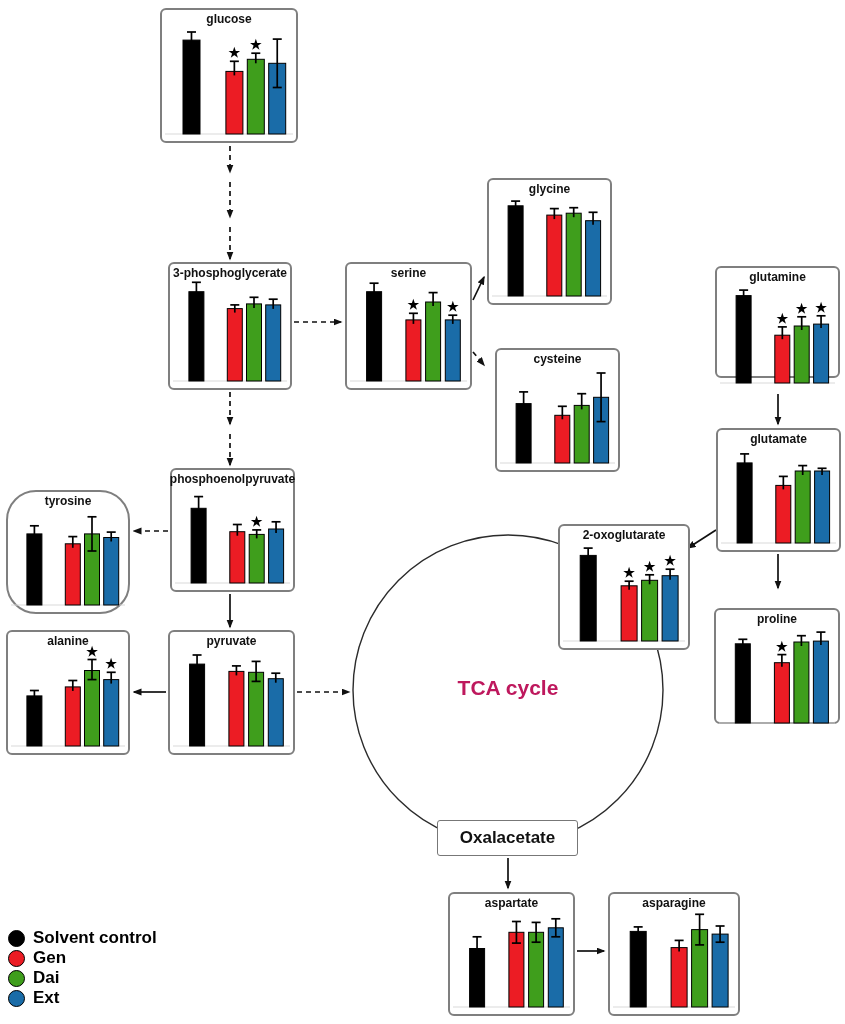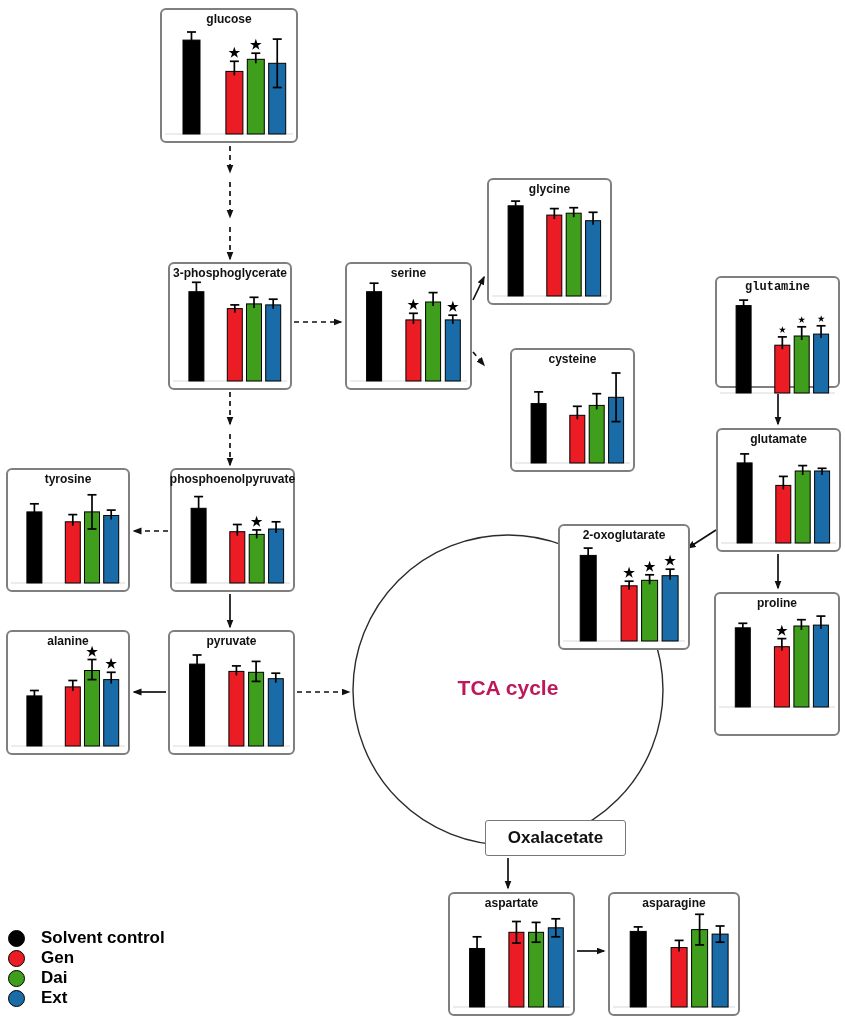--- a/index.html
+++ b/index.html
@@ -11,21 +11,21 @@
   .mbox-title{position:absolute;top:2px;left:50%;transform:translateX(-50%);
               white-space:nowrap;font-size:12px;font-weight:bold;color:#111;z-index:3;}
   .mbox svg{position:absolute;left:0;top:0;}
   #tca-label{position:absolute;z-index:1;font-size:21px;font-weight:bold;color:#be185d;
              text-align:center;width:180px;}
   #oxalacetate-box{position:absolute;background:#ffffff;border:1.5px solid #777;
                    border-radius:3px;box-sizing:border-box;z-index:2;
                    display:flex;align-items:center;justify-content:center;
                    font-size:17px;font-weight:bold;color:#111;}
   #legend{position:absolute;left:8px;top:928px;z-index:2;}
-  .legend-row{display:flex;align-items:center;height:20px;margin-bottom:0px;gap:8px;}
+  .legend-row{display:flex;align-items:center;height:20px;margin-bottom:0px;}
   .legend-swatch{width:15px;height:15px;border-radius:50%;border:1px solid #000;
                  margin-right:8px;flex:0 0 auto;}
   .legend-label{font-size:17px;font-weight:bold;color:#000;white-space:nowrap;}
 </style>
 </head>
 <body>
 
 <div id="canvas">
   <svg id="arrow-layer" width="845" height="1024" viewBox="0 0 845 1024">
     <defs>
@@ -50,21 +50,21 @@
         <line x1="778" y1="394" x2="778" y2="424" stroke="#111" stroke-width="1.7" marker-end="url(#ah)"></line>
         <line x1="778" y1="554" x2="778" y2="588" stroke="#111" stroke-width="1.7" marker-end="url(#ah)"></line>
         <line x1="716" y1="530" x2="688" y2="548" stroke="#111" stroke-width="1.7" marker-end="url(#ah)"></line>
         <line x1="508" y1="858" x2="508" y2="888" stroke="#111" stroke-width="1.7" marker-end="url(#ah)"></line>
         <line x1="577" y1="951" x2="604" y2="951" stroke="#111" stroke-width="1.7" marker-end="url(#ah)"></line>
       </g>
   </svg>
 
   <div id="tca-label" style="left: 418px; top: 676px;">TCA cycle</div>
 
-  <div id="oxalacetate-box" style="left: 437px; top: 820px; width: 141px; height: 36px; margin-left: 48px;">
+  <div id="oxalacetate-box" style="left: 437px; top: 820px; width: 141px; height: 36px;">
     <span>Oxalacetate</span>
   </div>
 
   <div id="boxes-root">
       <div class="mbox" style="left: 160px; top: 8px; width: 138px; height: 135px;">
         <div class="mbox-title">glucose</div>
         <svg width="134" height="131" viewBox="0 0 134 131">
           <line x1="3" y1="124" x2="131" y2="124" stroke="#d9d9d9" stroke-width="1"></line>
           <rect x="21.0" y="30.1" width="17" height="93.9" fill="#000000" stroke="#000" stroke-width="1"></rect>
           <line x1="29.48" y1="22.0" x2="29.48" y2="34.1" stroke="#000" stroke-width="1.7"></line>
@@ -132,40 +132,40 @@
           <line x1="65.34" y1="28.6" x2="65.34" y2="39.1" stroke="#000" stroke-width="1.7"></line>
           <line x1="60.84" y1="28.6" x2="69.84" y2="28.6" stroke="#000" stroke-width="1.7"></line>
           <rect x="77.2" y="33.2" width="15" height="82.8" fill="#3f9e1c" stroke="#000" stroke-width="1"></rect>
           <line x1="84.69999999999999" y1="27.7" x2="84.69999999999999" y2="37.2" stroke="#000" stroke-width="1.7"></line>
           <line x1="80.19999999999999" y1="27.7" x2="89.19999999999999" y2="27.7" stroke="#000" stroke-width="1.7"></line>
           <rect x="96.6" y="40.7" width="15" height="75.3" fill="#1a6ca8" stroke="#000" stroke-width="1"></rect>
           <line x1="104.06" y1="32.3" x2="104.06" y2="44.7" stroke="#000" stroke-width="1.7"></line>
           <line x1="99.56" y1="32.3" x2="108.56" y2="32.3" stroke="#000" stroke-width="1.7"></line>
         </svg>
       </div>
-      <div class="mbox" style="left: 510px; top: 348px; width: 125px; height: 124px;">
+      <div class="mbox" style="left: 495px; top: 348px; width: 125px; height: 124px;">
         <div class="mbox-title">cysteine</div>
         <svg width="121" height="120" viewBox="0 0 121 120">
           <line x1="3" y1="113" x2="118" y2="113" stroke="#d9d9d9" stroke-width="1"></line>
           <rect x="19.1" y="53.6" width="15" height="59.4" fill="#000000" stroke="#000" stroke-width="1"></rect>
           <line x1="26.62" y1="41.9" x2="26.62" y2="57.6" stroke="#000" stroke-width="1.7"></line>
           <line x1="22.12" y1="41.9" x2="31.12" y2="41.9" stroke="#000" stroke-width="1.7"></line>
           <rect x="57.8" y="65.3" width="15" height="47.7" fill="#ec1c24" stroke="#000" stroke-width="1"></rect>
           <line x1="65.34" y1="56.3" x2="65.34" y2="69.3" stroke="#000" stroke-width="1.7"></line>
           <line x1="60.84" y1="56.3" x2="69.84" y2="56.3" stroke="#000" stroke-width="1.7"></line>
           <rect x="77.2" y="55.4" width="15" height="57.6" fill="#3f9e1c" stroke="#000" stroke-width="1"></rect>
           <line x1="84.69999999999999" y1="43.7" x2="84.69999999999999" y2="59.4" stroke="#000" stroke-width="1.7"></line>
           <line x1="80.19999999999999" y1="43.7" x2="89.19999999999999" y2="43.7" stroke="#000" stroke-width="1.7"></line>
           <rect x="96.6" y="47.3" width="15" height="65.7" fill="#1a6ca8" stroke="#000" stroke-width="1"></rect>
           <line x1="104.06" y1="23.0" x2="104.06" y2="71.6" stroke="#000" stroke-width="1.7"></line>
           <line x1="99.56" y1="23.0" x2="108.56" y2="23.0" stroke="#000" stroke-width="1.7"></line>
           <line x1="99.56" y1="71.6" x2="108.56" y2="71.6" stroke="#000" stroke-width="1.7"></line>
         </svg>
       </div>
-      <div class="mbox" style="left: 715px; top: 276px; width: 125px; height: 112px; font-family: Liberation Mono, monospace;">
+      <div class="mbox" style="left: 715px; top: 266px; width: 125px; height: 112px;">
         <div class="mbox-title">glutamine</div>
         <svg width="121" height="122" viewBox="0 0 121 122">
           <line x1="3" y1="115" x2="118" y2="115" stroke="#d9d9d9" stroke-width="1"></line>
           <rect x="19.1" y="27.6" width="15" height="87.4" fill="#000000" stroke="#000" stroke-width="1"></rect>
           <line x1="26.62" y1="22.1" x2="26.62" y2="31.6" stroke="#000" stroke-width="1.7"></line>
           <line x1="22.12" y1="22.1" x2="31.12" y2="22.1" stroke="#000" stroke-width="1.7"></line>
           <rect x="57.8" y="67.2" width="15" height="47.8" fill="#ec1c24" stroke="#000" stroke-width="1"></rect>
           <line x1="65.34" y1="58.9" x2="65.34" y2="71.2" stroke="#000" stroke-width="1.7"></line>
           <line x1="60.84" y1="58.9" x2="69.84" y2="58.9" stroke="#000" stroke-width="1.7"></line>
           <text x="65.34" y="54.9" text-anchor="middle" font-size="13" font-weight="bold" fill="#000">★</text>
@@ -190,21 +190,21 @@
           <line x1="65.34" y1="46.4" x2="65.34" y2="59.4" stroke="#000" stroke-width="1.7"></line>
           <line x1="60.84" y1="46.4" x2="69.84" y2="46.4" stroke="#000" stroke-width="1.7"></line>
           <rect x="77.2" y="41.0" width="15" height="72.0" fill="#3f9e1c" stroke="#000" stroke-width="1"></rect>
           <line x1="84.69999999999999" y1="35.6" x2="84.69999999999999" y2="45.0" stroke="#000" stroke-width="1.7"></line>
           <line x1="80.19999999999999" y1="35.6" x2="89.19999999999999" y2="35.6" stroke="#000" stroke-width="1.7"></line>
           <rect x="96.6" y="41.0" width="15" height="72.0" fill="#1a6ca8" stroke="#000" stroke-width="1"></rect>
           <line x1="104.06" y1="38.3" x2="104.06" y2="45.0" stroke="#000" stroke-width="1.7"></line>
           <line x1="99.56" y1="38.3" x2="108.56" y2="38.3" stroke="#000" stroke-width="1.7"></line>
         </svg>
       </div>
-      <div class="mbox" style="left: 714px; top: 592px; width: 126px; height: 144px;">
+      <div class="mbox" style="left: 714px; top: 608px; width: 126px; height: 116px;">
         <div class="mbox-title">proline</div>
         <svg width="122" height="120" viewBox="0 0 122 120">
           <line x1="3" y1="113" x2="119" y2="113" stroke="#d9d9d9" stroke-width="1"></line>
           <rect x="19.3" y="33.8" width="15" height="79.2" fill="#000000" stroke="#000" stroke-width="1"></rect>
           <line x1="26.84" y1="29.3" x2="26.84" y2="37.8" stroke="#000" stroke-width="1.7"></line>
           <line x1="22.34" y1="29.3" x2="31.34" y2="29.3" stroke="#000" stroke-width="1.7"></line>
           <rect x="58.4" y="52.7" width="15" height="60.3" fill="#ec1c24" stroke="#000" stroke-width="1"></rect>
           <line x1="65.88000000000001" y1="44.6" x2="65.88000000000001" y2="56.7" stroke="#000" stroke-width="1.7"></line>
           <line x1="61.38000000000001" y1="44.6" x2="70.38000000000001" y2="44.6" stroke="#000" stroke-width="1.7"></line>
           <text x="65.88000000000001" y="40.6" text-anchor="middle" font-size="13" font-weight="bold" fill="#000">★</text>
@@ -230,21 +230,21 @@
           <rect x="81.6" y="54.3" width="16" height="60.7" fill="#3f9e1c" stroke="#000" stroke-width="1"></rect>
           <line x1="89.6" y1="48.8" x2="89.6" y2="58.3" stroke="#000" stroke-width="1.7"></line>
           <line x1="85.1" y1="48.8" x2="94.1" y2="48.8" stroke="#000" stroke-width="1.7"></line>
           <text x="89.6" y="44.8" text-anchor="middle" font-size="13" font-weight="bold" fill="#000">★</text>
           <rect x="102.1" y="49.7" width="16" height="65.3" fill="#1a6ca8" stroke="#000" stroke-width="1"></rect>
           <line x1="110.08" y1="43.2" x2="110.08" y2="53.7" stroke="#000" stroke-width="1.7"></line>
           <line x1="105.58" y1="43.2" x2="114.58" y2="43.2" stroke="#000" stroke-width="1.7"></line>
           <text x="110.08" y="39.2" text-anchor="middle" font-size="13" font-weight="bold" fill="#000">★</text>
         </svg>
       </div>
-      <div class="mbox" style="left: 6px; top: 468px; width: 124px; height: 124px;">
+      <div class="mbox" style="left: 6px; top: 490px; width: 124px; height: 124px; border-radius: 30px;">
         <div class="mbox-title">tyrosine</div>
         <svg width="120" height="120" viewBox="0 0 120 120">
           <line x1="3" y1="113" x2="117" y2="113" stroke="#d9d9d9" stroke-width="1"></line>
           <rect x="18.9" y="41.9" width="15" height="71.1" fill="#000000" stroke="#000" stroke-width="1"></rect>
           <line x1="26.4" y1="33.8" x2="26.4" y2="45.9" stroke="#000" stroke-width="1.7"></line>
           <line x1="21.9" y1="33.8" x2="30.9" y2="33.8" stroke="#000" stroke-width="1.7"></line>
           <rect x="57.3" y="51.8" width="15" height="61.2" fill="#ec1c24" stroke="#000" stroke-width="1"></rect>
           <line x1="64.80000000000001" y1="44.6" x2="64.80000000000001" y2="55.8" stroke="#000" stroke-width="1.7"></line>
           <line x1="60.30000000000001" y1="44.6" x2="69.30000000000001" y2="44.6" stroke="#000" stroke-width="1.7"></line>
           <rect x="76.5" y="41.9" width="15" height="71.1" fill="#3f9e1c" stroke="#000" stroke-width="1"></rect>

